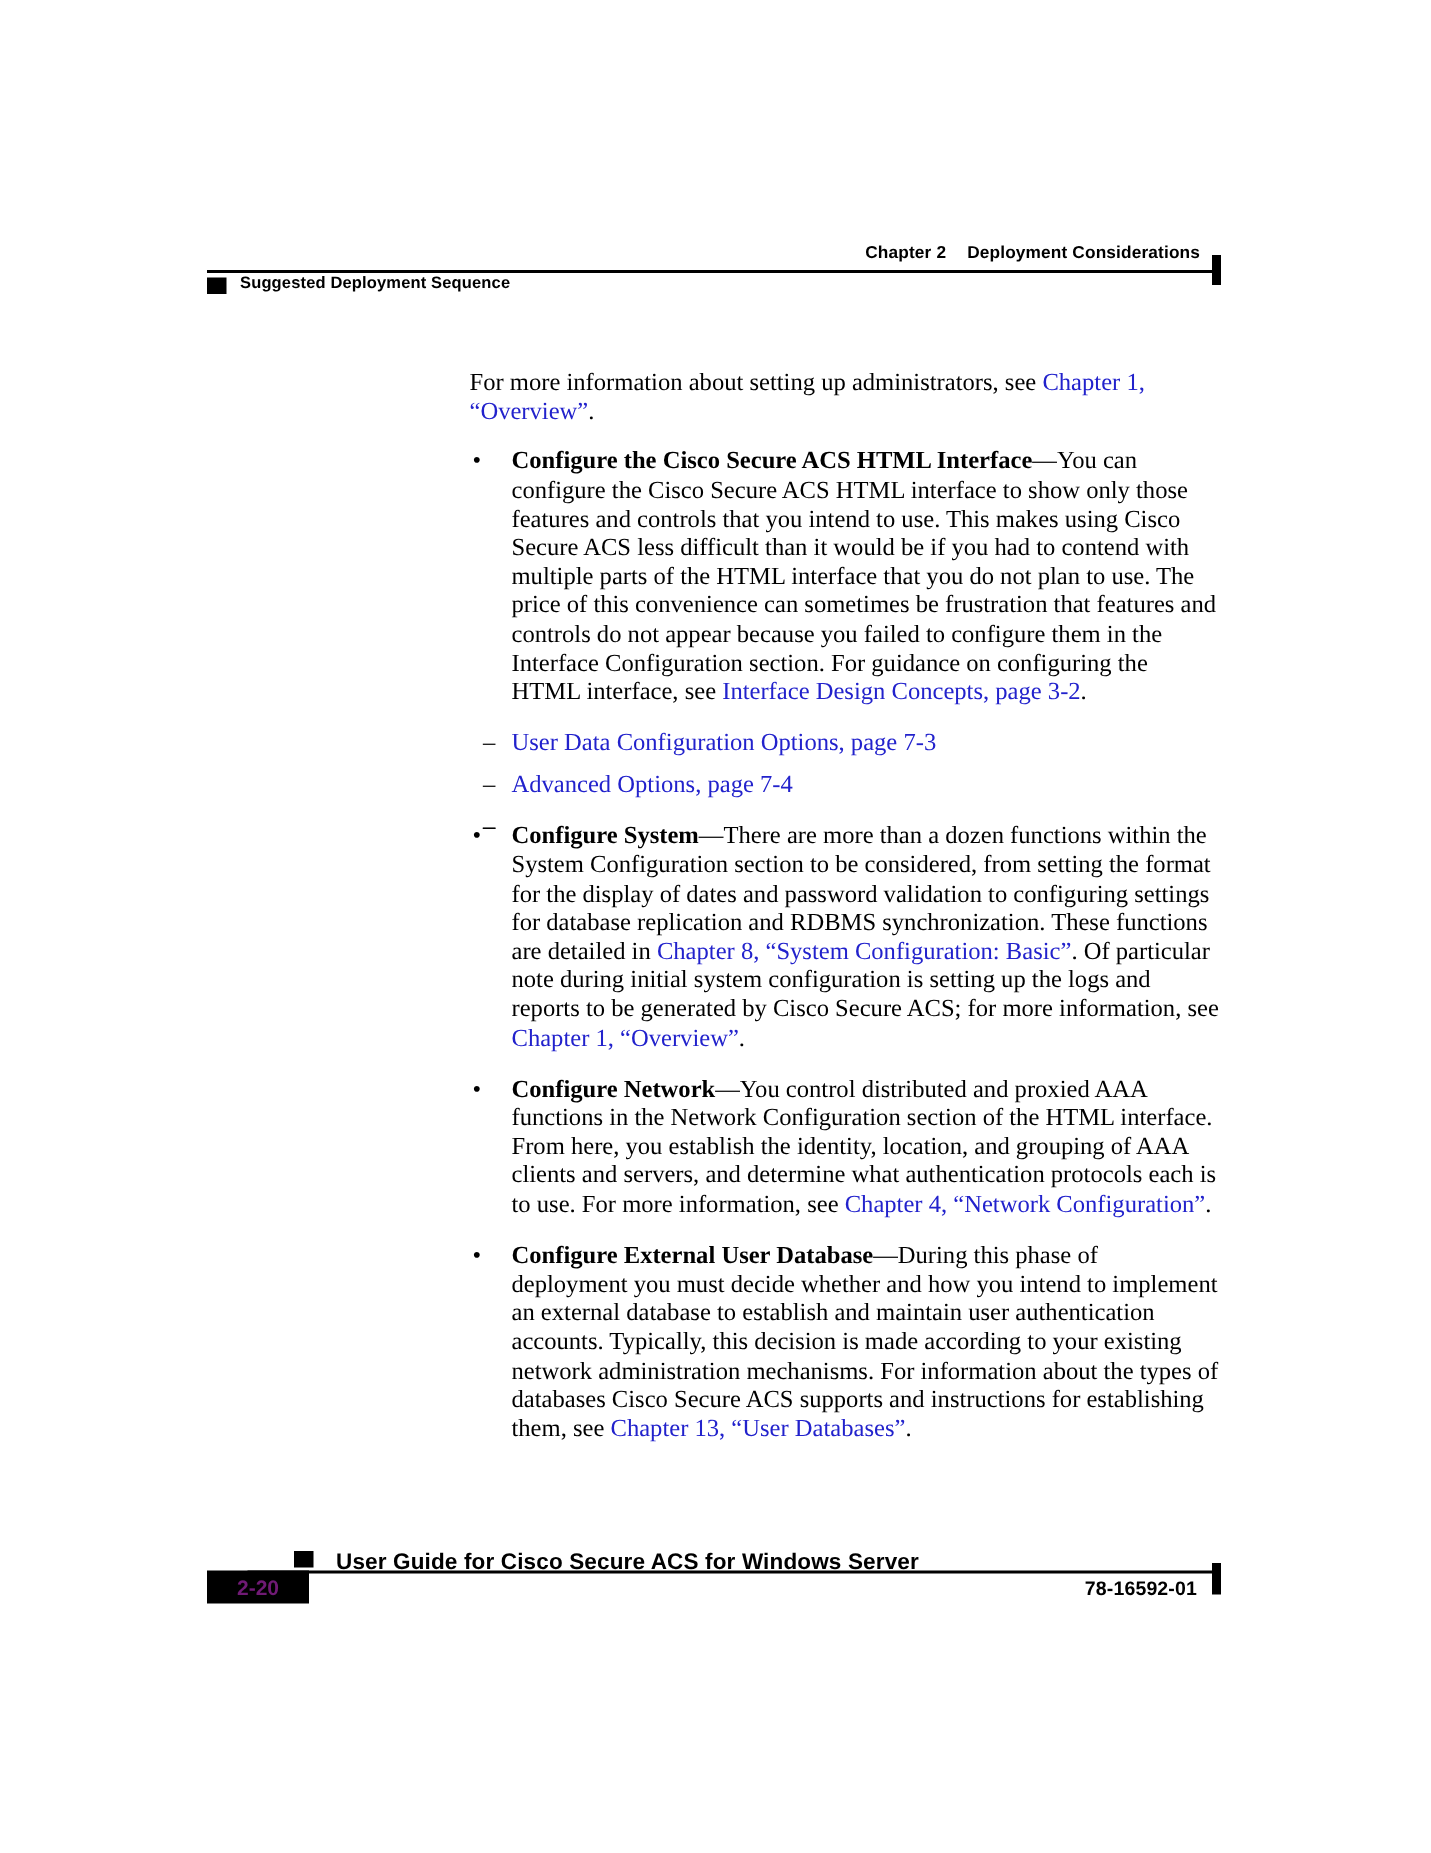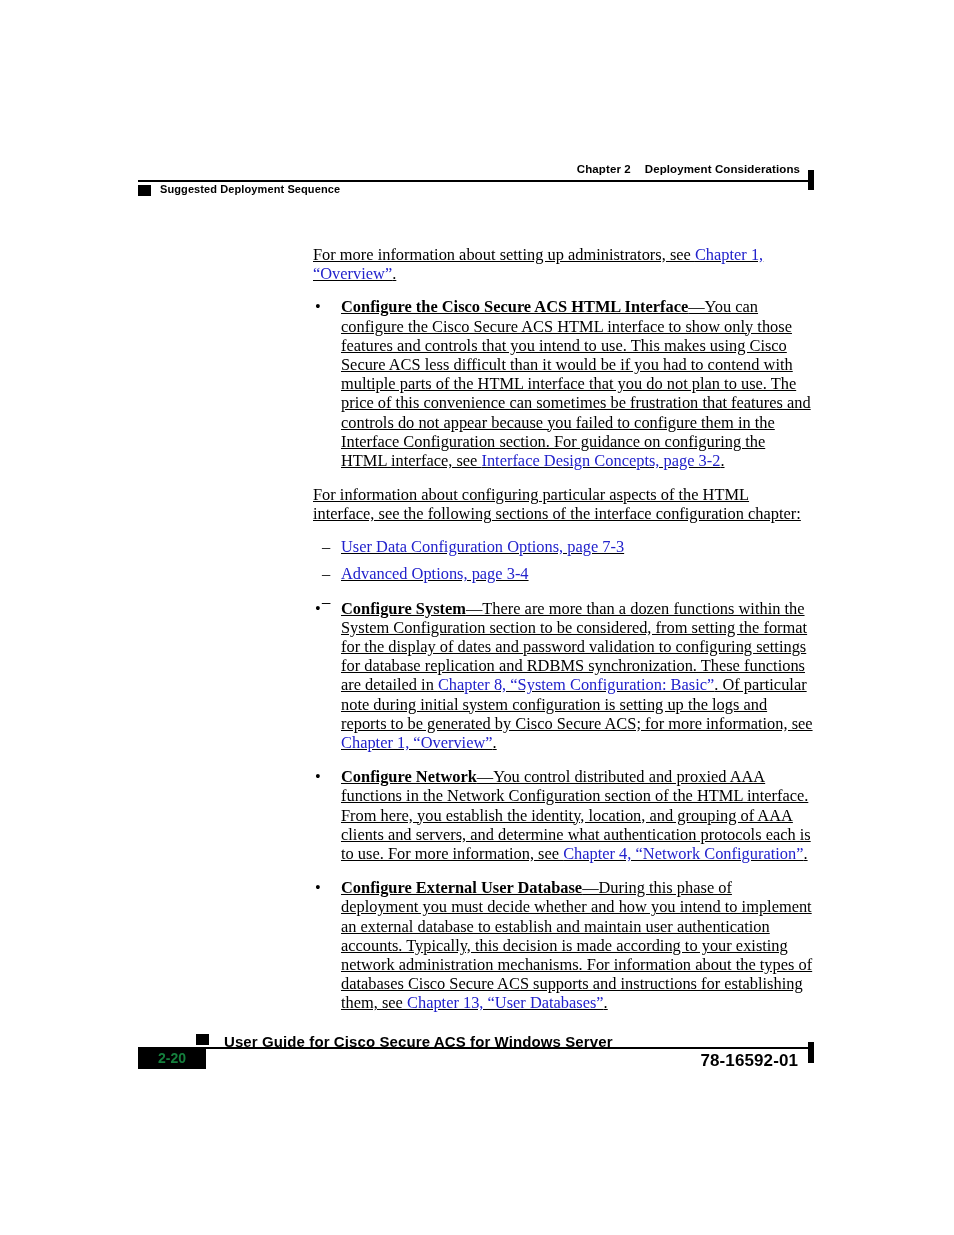--- a/index.html
+++ b/index.html
@@ -84,21 +84,20 @@
 
   
   .content {
     position: absolute;
     left: 313px;
     top: 245px;
     width: 500px;
     font-size: 16.4px;
     line-height: 19.2px;
     text-align: left;
-    text-decoration: underline;
   }
 
   .para {
     margin: 0 0 14px 0;
   }
   .para.tight { margin-bottom: 13px; }
 
   .bullet-item {
     position: relative;
     padding-left: 28px;
@@ -192,29 +191,29 @@
     position: absolute;
     left: 0px;
     top: 13px;
     width: 68px;
     height: 22px;
     line-height: 22px;
     text-align: center;
     font-family: "Liberation Sans", "DejaVu Sans", sans-serif;
     font-weight: bold;
     font-size: 14px;
-    color: #15803d;
+    color: #701a75;
   }
   .rf-docnum {
     position: absolute;
     right: 16px;
     top: 17px;
     font-family: "Liberation Sans", "DejaVu Sans", sans-serif;
     font-weight: bold;
-    font-size: 17px;
+    font-size: 13px;
     letter-spacing: 0.1px;
     white-space: nowrap;
     color: #000;
   }
 </style>
 </head>
 <body>
 
 <div class="page">
 
@@ -229,30 +228,29 @@
   <div class="content">
 
     <p class="para"><span>For more information about setting up administrators, see </span><span class="lnk">Chapter 1, “Overview”</span><span>.</span></p>
 
     <div class="bullet-item">
       <span class="bullet-mark">•</span>
       <span class="b">Configure the Cisco Secure ACS HTML Interface</span><span>—You can configure the Cisco Secure ACS HTML interface to show only those features and controls that you intend to use. This makes using Cisco Secure ACS less difficult than it would be if you had to contend with multiple parts of the HTML interface that you do not plan to use. The price of this convenience can sometimes be frustration that features and controls do not appear because you failed to configure them in the Interface Configuration section. For guidance on configuring the HTML interface, see </span><span class="lnk">Interface Design Concepts, page 3-2</span><span>.</span>
     </div>
 
     <div class="indent-block">
-      <p class="para tight">For information about configuring particular aspects of the HTML interface, see the following sections of the interface configuration chapter:</p>
 
       <div class="sub-list">
         <div class="sub-item">
           <span class="dash-mark">–</span>
           <span class="lnk">User Data Configuration Options, page 7-3</span>
         </div>
         <div class="sub-item">
           <span class="dash-mark">–</span>
-          <span class="lnk">Advanced Options, page 3-4</span>
+          <span class="lnk">Advanced Options, page 7-4</span>
         </div>
         <div class="sub-item">
           <span class="dash-mark">–</span>
         </div>
         <div class="sub-item">
           <span class="dash-mark">–</span>
         </div>
       </div>
     </div>
 

